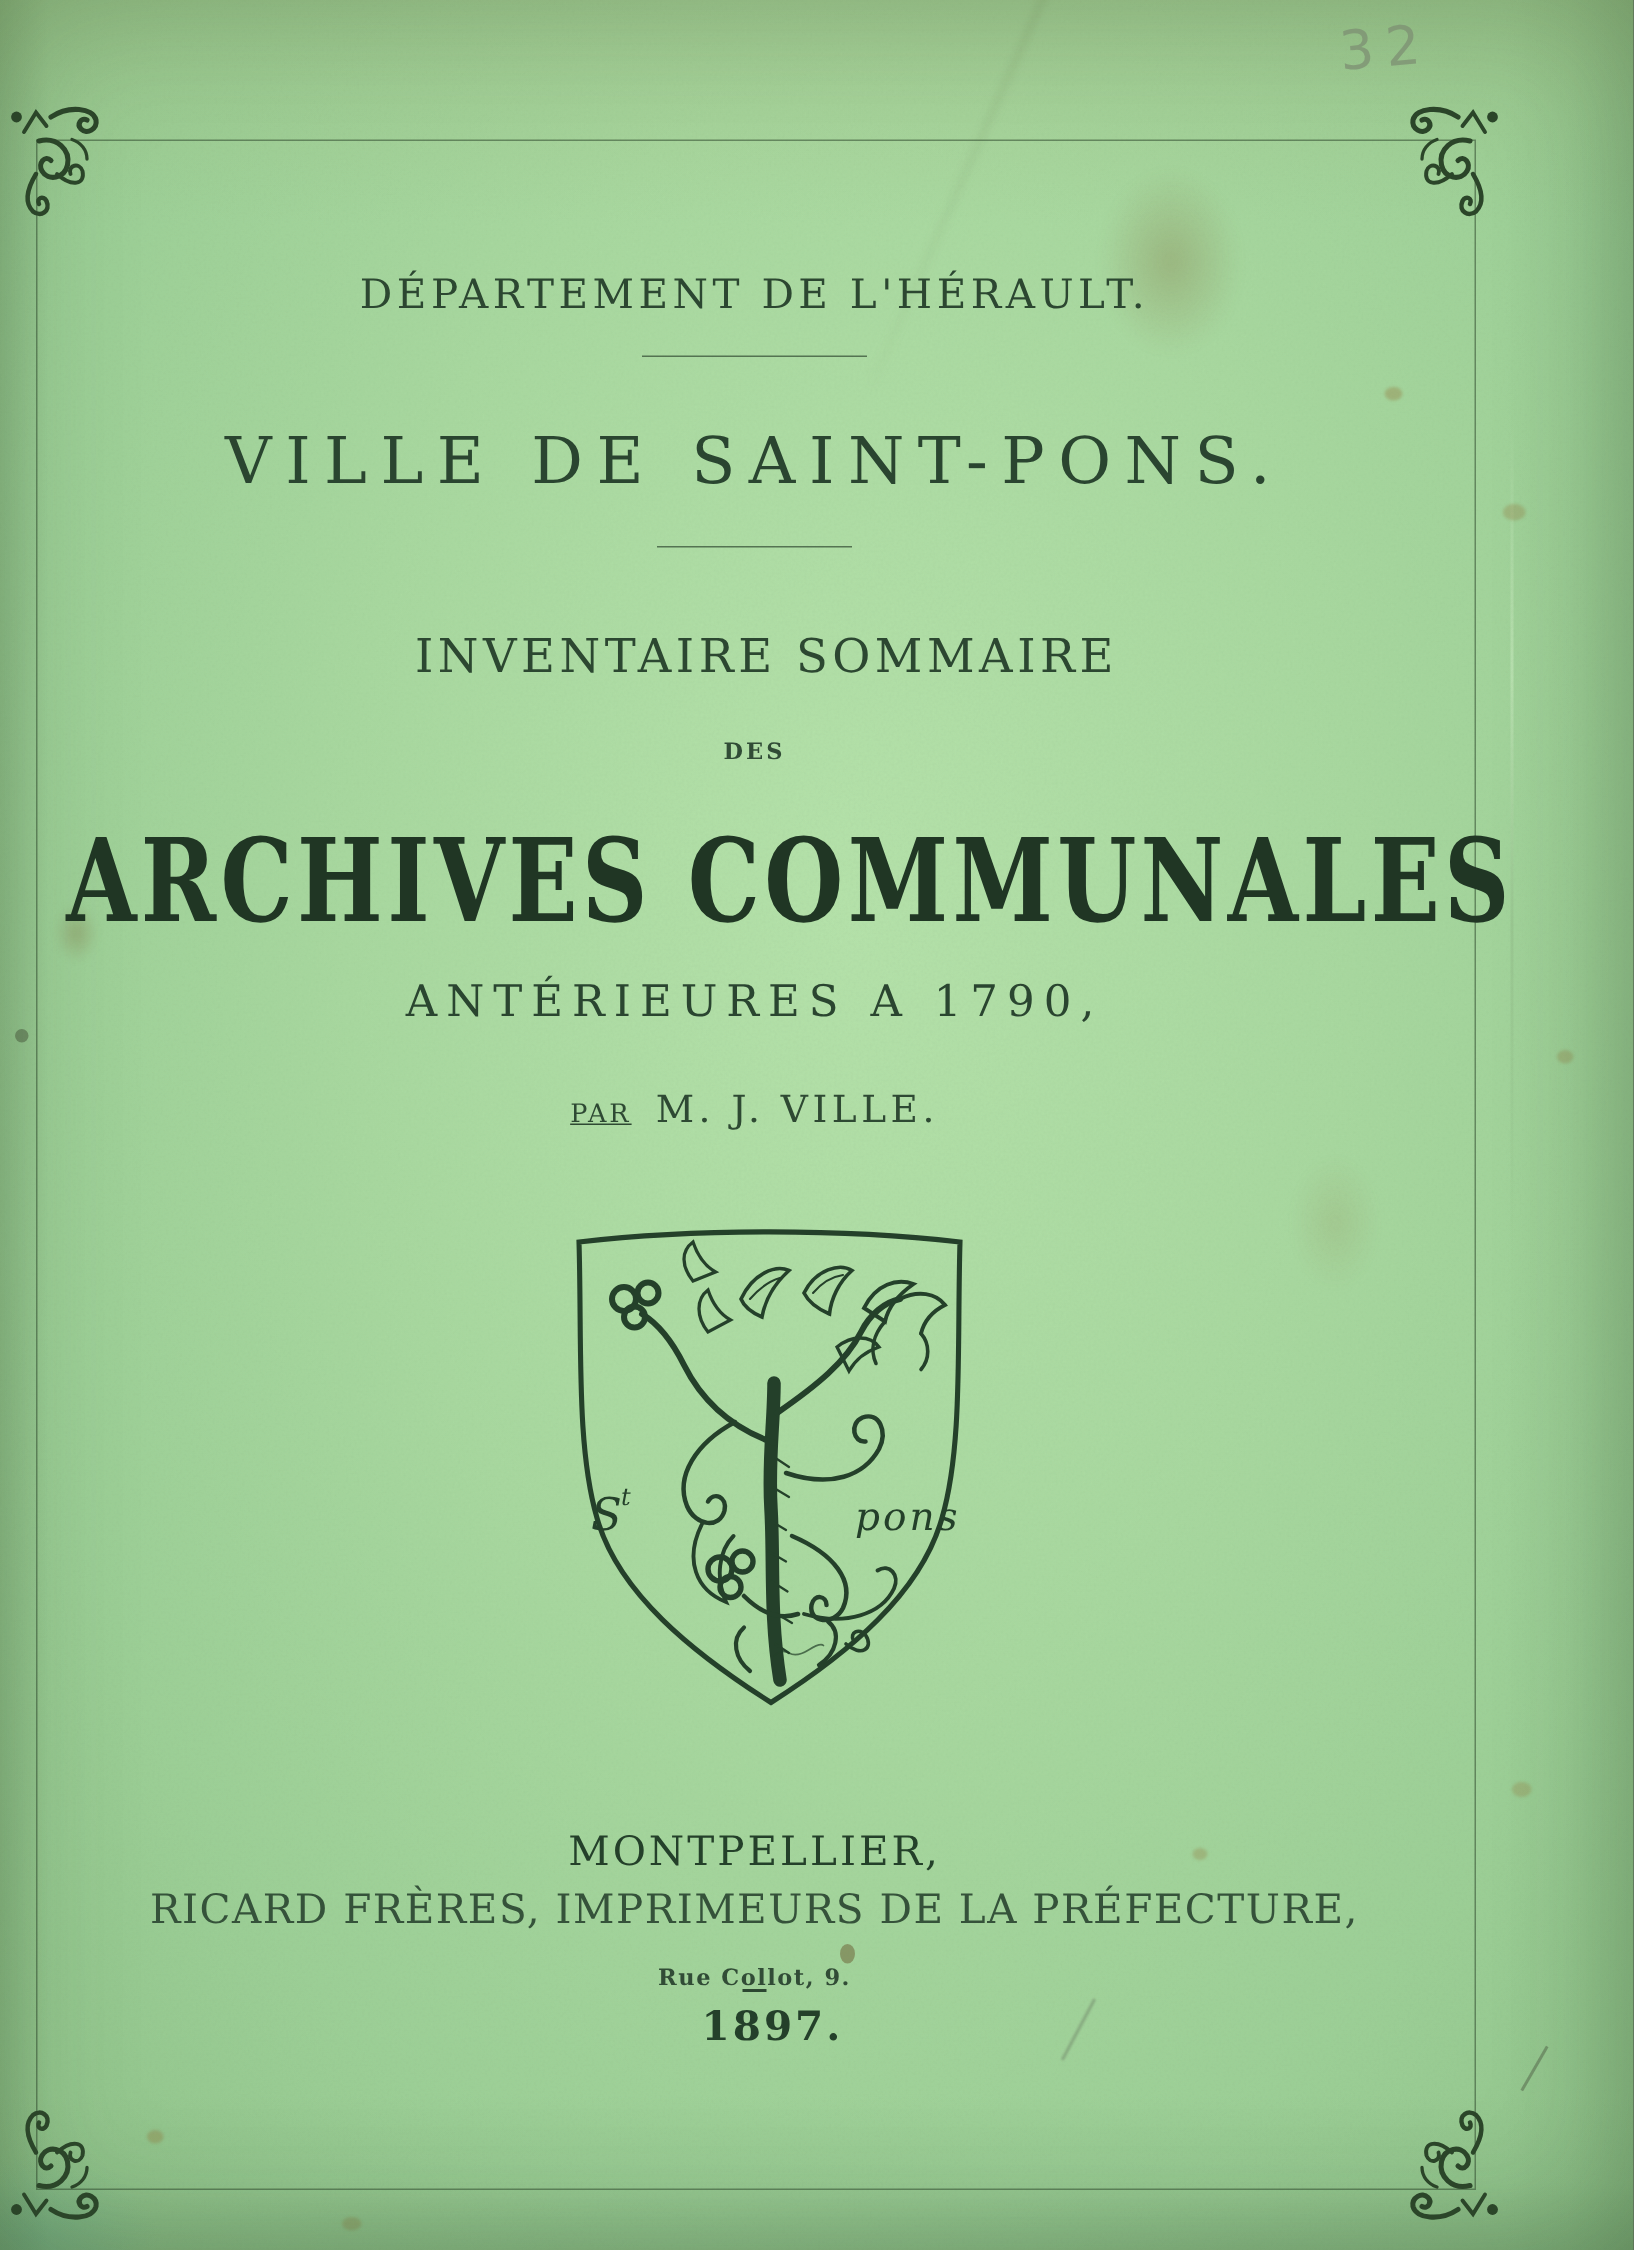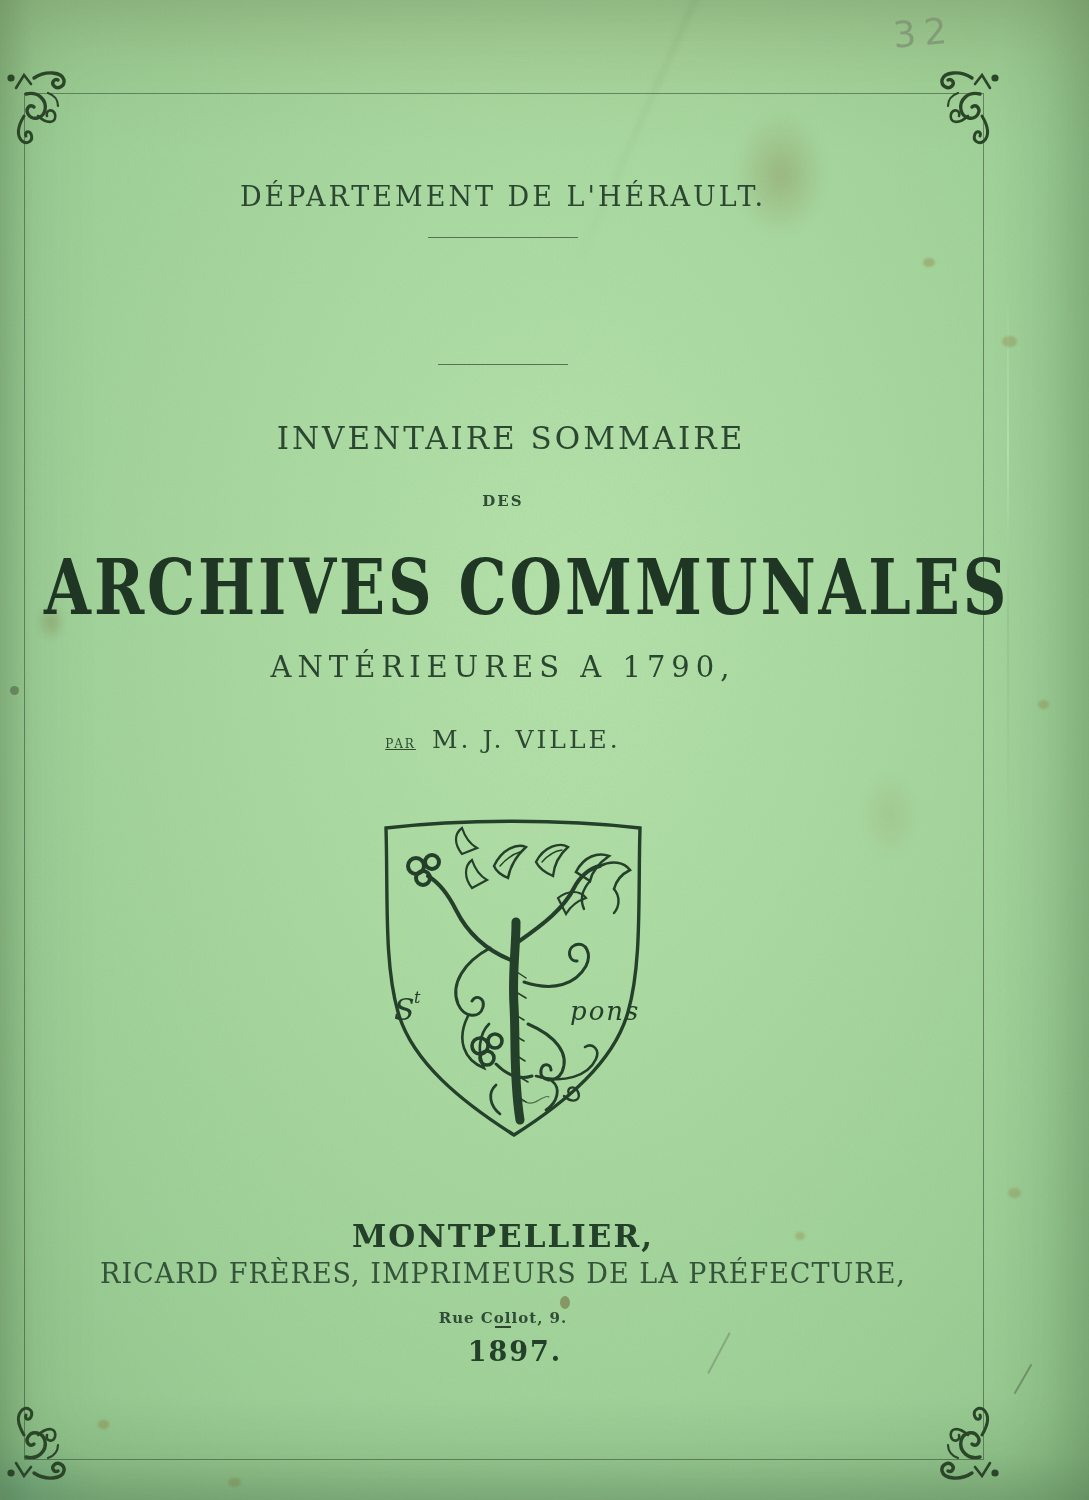--- a/index.html
+++ b/index.html
@@ -80,23 +80,23 @@
   .rule{position:absolute;background:rgba(55,80,55,.75);height:1px;left:50%;}
   .rule1{top:237px;width:150px;margin-left:-75px;}
   .rule2{top:364px;width:130px;margin-left:-65px;}
   .ville{top:284px;font-size:43px;letter-spacing:9px;color:#2a4530;}
   .inventaire{top:421px;font-size:31px;letter-spacing:3px;color:#2c4731;padding-left:16px;}
   .des{top:493px;font-size:15px;letter-spacing:2px;font-weight:600;color:#314c36;}
   .archives{top:543px;font-size:63px;font-weight:bold;letter-spacing:3px;color:#203624;}
   .archives .stretch{display:inline-block;transform:scale(.96,1.22);transform-origin:center top;}
   .anterieures{top:651px;font-size:29px;letter-spacing:6px;color:#2a4530;}
   .byline{top:726px;color:#2e4933;}
-  .byline .prefix{font-size:12px;letter-spacing:2px;text-decoration:underline;}
+  .byline .prefix{font-size:17px;letter-spacing:2px;text-decoration:underline;}
   .byline .name{font-size:25px;letter-spacing:3px;}
-  .imprint-city{top:1219px;font-size:31px;font-weight:bold;letter-spacing:2px;color:#24402a;}
+  .imprint-city{top:1219px;font-size:27px;font-weight:normal;letter-spacing:2px;color:#24402a;}
   .imprint-printer{top:1258px;font-size:27px;letter-spacing:1px;color:#35523a;}
   .imprint-address{top:1297px;font-size:15px;font-weight:600;letter-spacing:1px;color:#314c36;margin-top:13px;}
   .imprint-dash{top:1326px;width:16px;height:2px;margin-left:-8px;background:#2c4731;}
   .imprint-year{top:1336px;font-size:27px;font-weight:bold;letter-spacing:2px;color:#24402a;margin-left:24px;}
   
   .arms{position:absolute;left:368px;top:814px;z-index:8;}
   .arms text{font-style:italic;fill:#24402a;font-family:"DejaVu Serif","Liberation Serif",serif;}
 </style>
 </head>
 <body>
@@ -157,20 +157,21 @@
   </svg>
   <svg class="corner" style="left:928px;top:1403px" width="74" height="80" viewBox="0 0 74 80">
     <use href="#corner-flourish" transform="translate(74,80) scale(-1,-1)"></use>
   </svg>
 
   <div class="handwritten">32</div>
 
   <div class="content">
     <div class="line dept">DÉPARTEMENT DE L'HÉRAULT.</div>
     <div class="rule rule1"></div>
+    <div class="line ville">VILLE DE SAINT-PONS.</div>
     <div class="rule rule2"></div>
     <div class="line inventaire">INVENTAIRE SOMMAIRE</div>
     <div class="line archives"><span class="stretch">ARCHIVES COMMUNALES</span></div>
     <div class="line des">DES</div>
     <div class="line anterieures">ANTÉRIEURES A 1790,</div>
     <div class="line byline">
       <span class="prefix">PAR</span>
       <span class="name">&nbsp;<span>M. J. VILLE.</span></span>
     </div>
 

